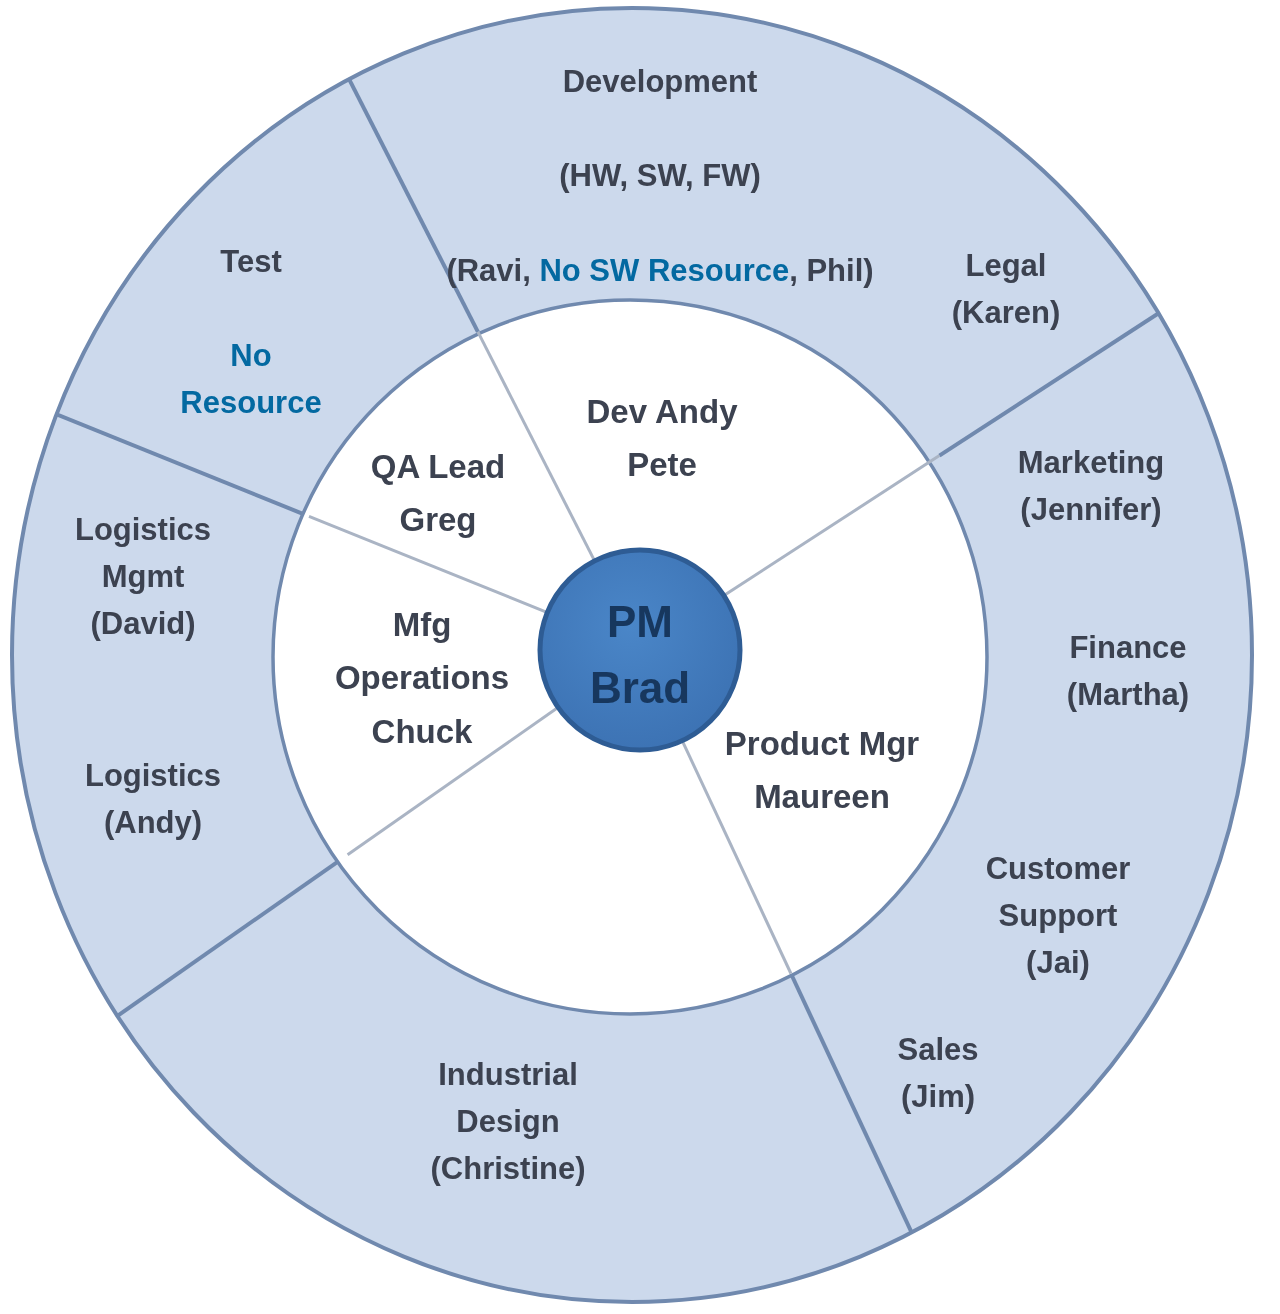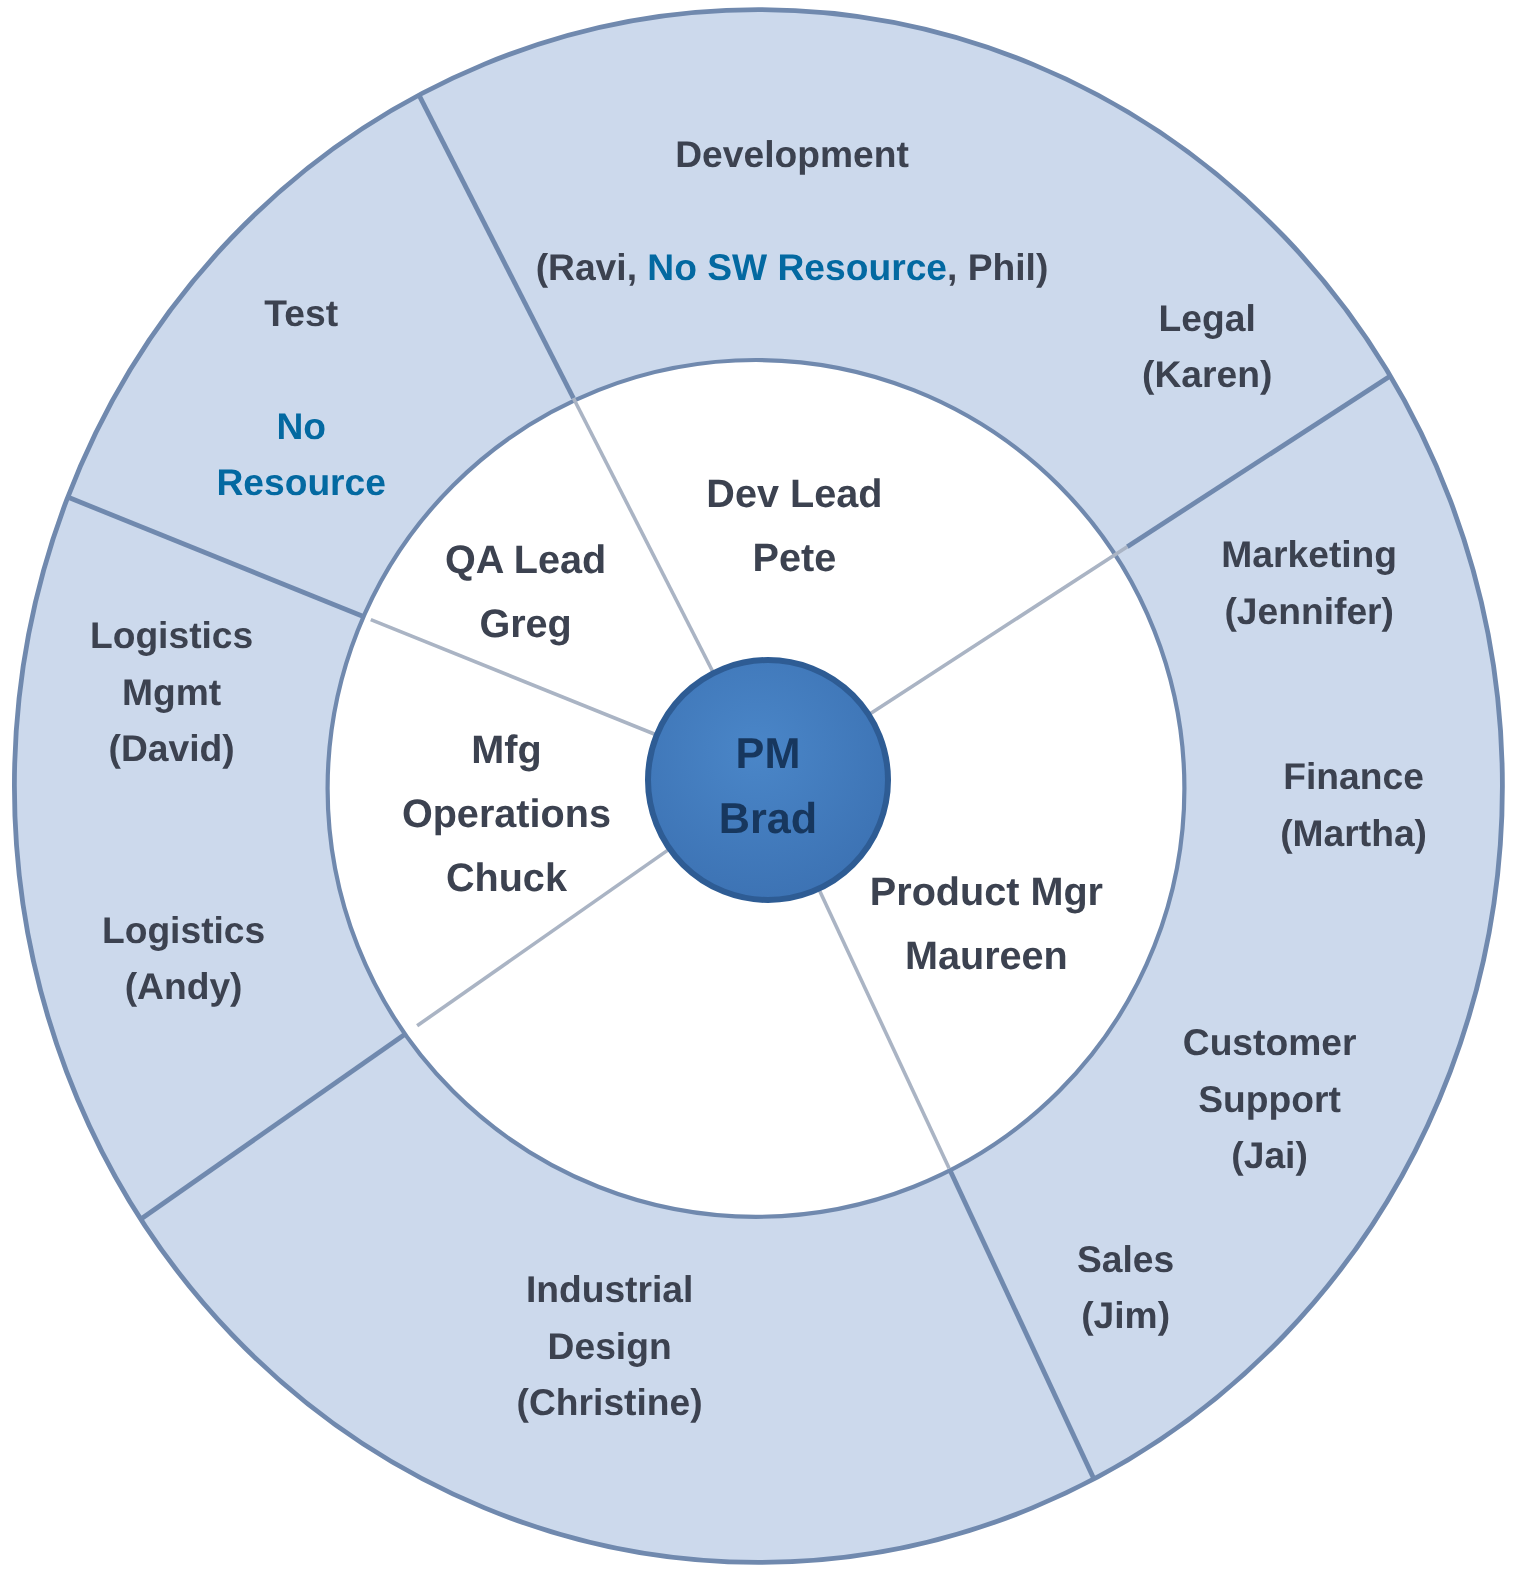--- a/index.html
+++ b/index.html
@@ -16,21 +16,21 @@
     transform:translate(-50%,-50%);
     text-align:center;
     font-weight:bold;
     white-space:pre-line;
     color:#3C4250;
   }
   .outer-label{font-size:31px;line-height:1.52;}
   .inner-label{font-size:33px;line-height:1.62;}
   .alert-text{color:#0369a1;}
   .center-label{
-    font-size:36px;line-height:1.5;
+    font-size:44px;line-height:1.5;
     color:#17375E;
   }
   .dev-members span{white-space:pre;}
 </style>
 </head>
 <body>
 
 <div class="stage">
 
   <svg width="1280" height="1314" viewBox="0 0 1280 1314">
@@ -62,20 +62,21 @@
       <line x1="551.9" y1="614.4" x2="309.0" y2="516.3"></line>
       <line x1="562.2" y1="704.5" x2="347.6" y2="854.8"></line>
       <line x1="680.1" y1="736.1" x2="790.9" y2="973.5"></line>
     </g>
 
     <circle cx="640" cy="650" r="100" fill="url(#centerGrad)" stroke="#2E5C94" stroke-width="5"></circle>
   </svg>
 
   <div class="label outer-label" style="left:660px;top:176px;">
     <div>Development</div>
+    <div>(HW, SW, FW)</div>
     <div class="dev-members"><span>(Ravi, </span><span class="alert-text">No SW Resource</span><span>, Phil)</span></div>
   </div>
 
   <div class="label outer-label" style="left:251px;top:332px;">
     <div>Test</div>
     <div class="alert-text">No
 Resource</div>
   </div>
 
   <div class="label outer-label" style="left:1006px;top:289px;">Legal
@@ -98,21 +99,21 @@
 Design
 (Christine)</div>
 
   <div class="label outer-label" style="left:153px;top:799px;">Logistics
 (Andy)</div>
 
   <div class="label outer-label" style="left:143px;top:577px;">Logistics
 Mgmt
 (David)</div>
 
-  <div class="label inner-label" style="left:662px;top:438px;">Dev Lead
+  <div class="label inner-label" style="left:662px;top:438px;">Dev Andy
 Pete</div>
 
   <div class="label inner-label" style="left:438px;top:493px;">QA Lead
 Greg</div>
 
   <div class="label inner-label" style="left:422px;top:678px;">Mfg
 Operations
 Chuck</div>
 
 

